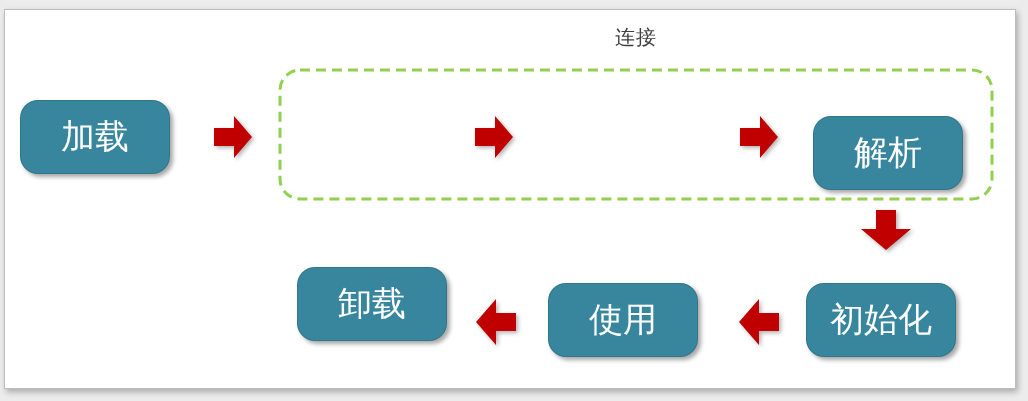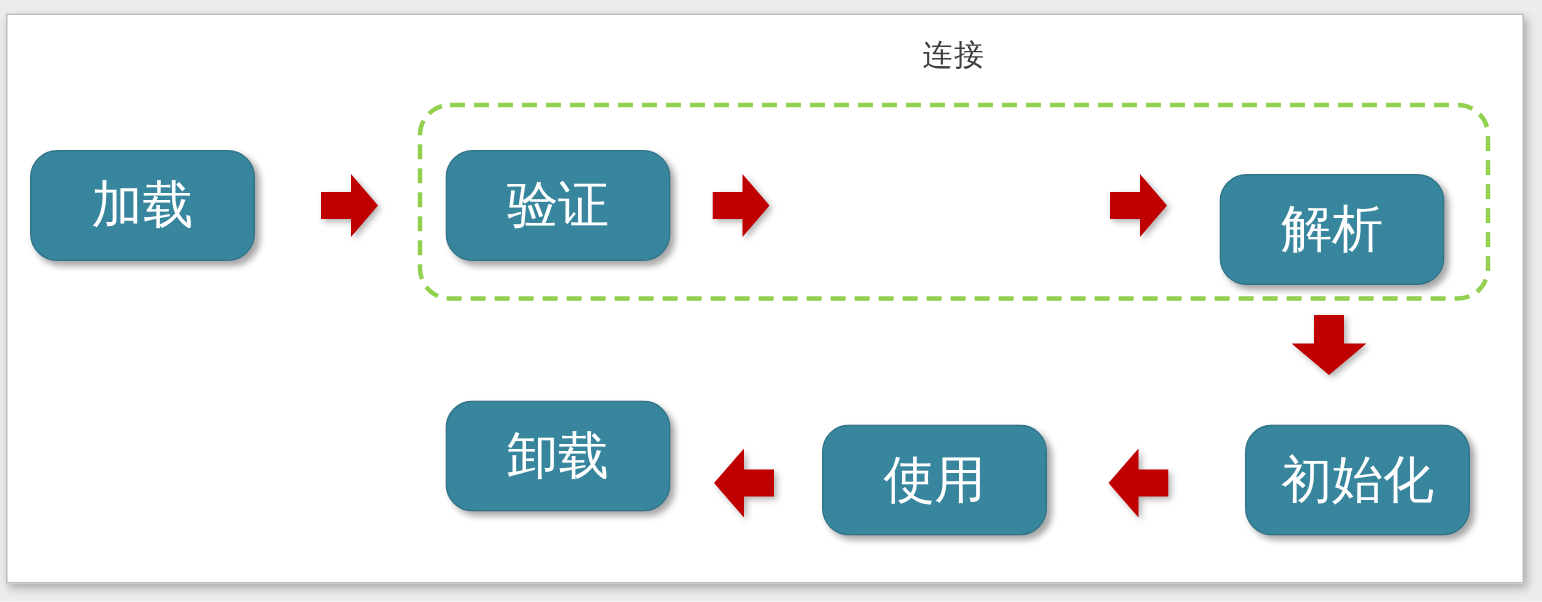--- a/index.html
+++ b/index.html
@@ -60,28 +60,25 @@
 
   <div class="group-label">连接</div>
 
   <svg class="group-box" width="716" height="133" viewBox="0 0 716 133">
     <rect x="2" y="2" width="712" height="129" rx="20" ry="20" stroke-dasharray="10 6"></rect>
   </svg>
 
   <div class="node" style="left:20px;top:100px">
     <span>加载</span>
   </div>
-  <div class="node" style="left:297px;top:100px">
-    <span>验证</span>
-  </div>
   <div class="node" style="left:813px;top:116px">
     <span>解析</span>
   </div>
 
-  <div class="node" style="left:830px;top:283px">
+  <div class="node" style="left:806px;top:283px">
     <span>初始化</span>
   </div>
   <div class="node" style="left:548px;top:283px">
     <span>使用</span>
   </div>
   <div class="node" style="left:297px;top:267px">
     <span>卸载</span>
   </div>
 
   <div class="arrow" style="left:214px;top:116px">

